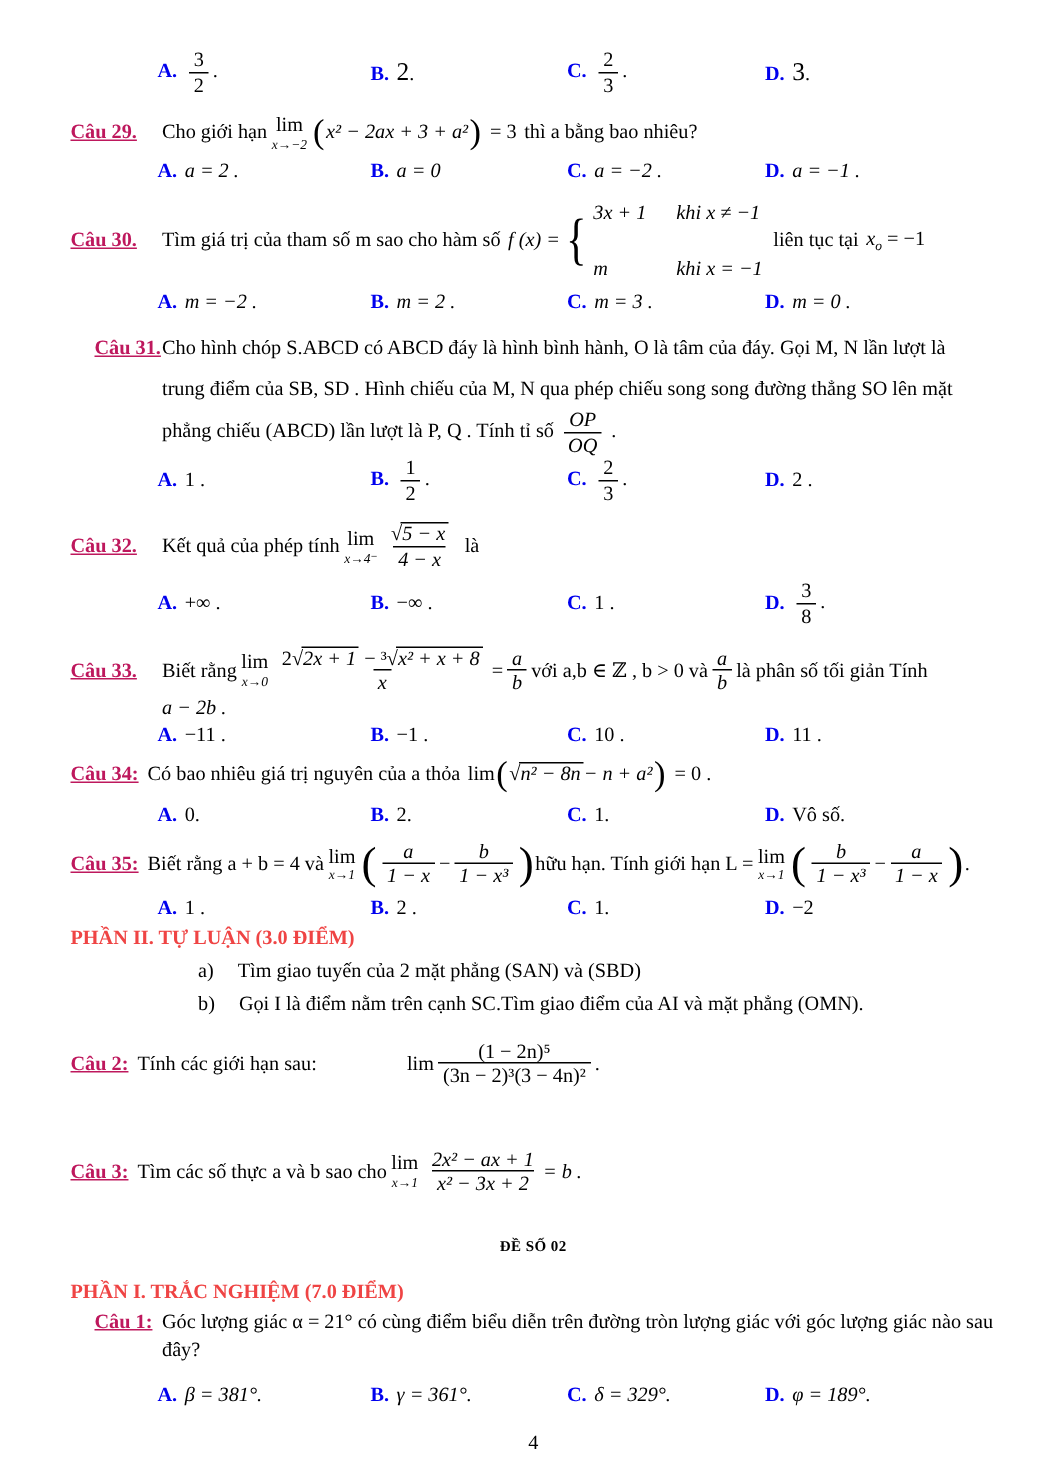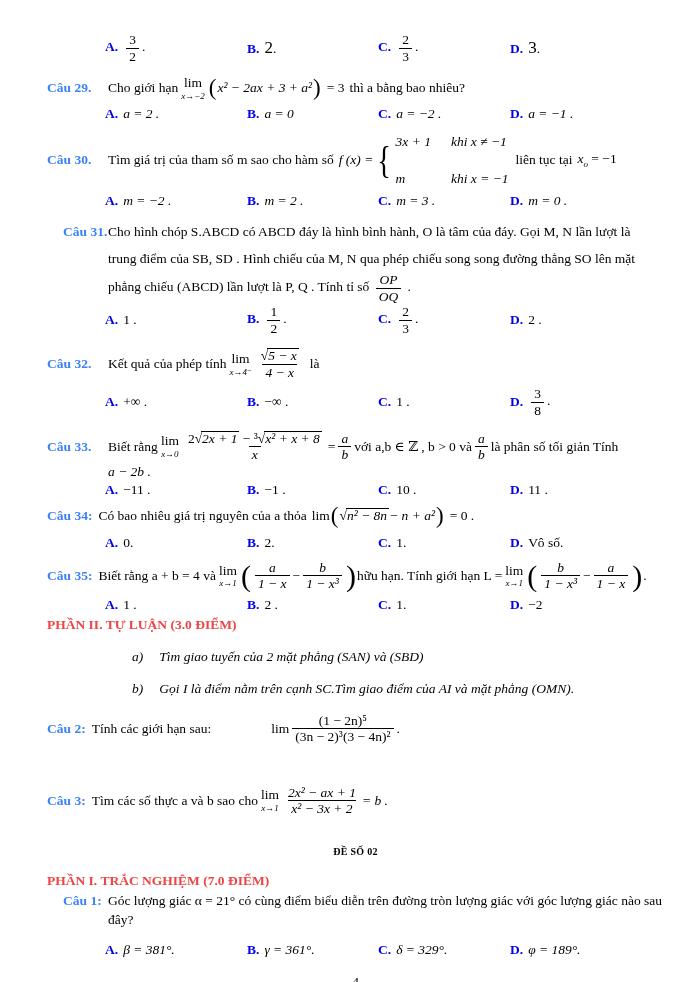--- a/index.html
+++ b/index.html
@@ -5,21 +5,21 @@
   html,body { margin:0; padding:0; background:#ffffff; }
   body { width:694px; height:982px; overflow:hidden; }
   .page {
     box-sizing:border-box; width:694px; height:982px;
     padding:28px 30px 6px 47px;
     font-family:"Liberation Serif","DejaVu Serif",serif;
     font-size:13.5px; color:#000; line-height:1.35;
     position:relative; background:#fff;
   }
   .it { font-style:italic; }
-  .qlabel { color:#3b82f6; font-weight:bold; white-space:nowrap; }
+  .qlabel { color:#be185d; font-weight:bold; white-space:nowrap;text-decoration:underline; }
   .bluehead { color:#ef4444; font-weight:bold; font-size:13.5px; }
   .doc-title { text-align:center; font-weight:bold; font-size:10px; letter-spacing:0.3px; }
   .pagenum { text-align:center; margin-top:14px; }
 
   
   .qflex { display:flex; align-items:center; white-space:nowrap; }
   .qflex > * { flex-shrink:0; }
   .qflex > .qlabel { width:61px; }
   .qflex > .qlabel.auto { width:auto; margin-right:6px; }
   .gap { margin-left:5px; }
@@ -53,21 +53,21 @@
 
   
   .cases { display:inline-flex; align-items:center; vertical-align:middle; margin:0 2px; }
   .cbrace { font-size:38px; font-weight:300; line-height:0.85; transform:scaleX(0.75); margin-right:2px; }
   .crows { display:grid; grid-template-columns:auto auto; column-gap:50px; row-gap:1px; line-height:1.3;gap:20px; }
 
   .xsub { font-size:9px; font-style:italic; }
 
   .q31line { line-height:2.0; white-space:nowrap; }
   .essayline2 { padding-left:3px; }
-  .essayitem { padding-left:85px; margin-top:14px;font-style:italic; }
+  .essayitem { padding-left:85px; margin-top:4px; }
   .essayitem .ilabel { margin-right:16px; }
 
   
   .mt2{margin-top:2px}.mt4{margin-top:4px}.mt6{margin-top:6px}.mt8{margin-top:8px}
   .mt10{margin-top:10px}.mt12{margin-top:12px}.mt14{margin-top:14px}.mt24{margin-top:40px}.mt28{margin-top:28px}
 </style>
 </head>
 <body>
 
 <div class="page">

